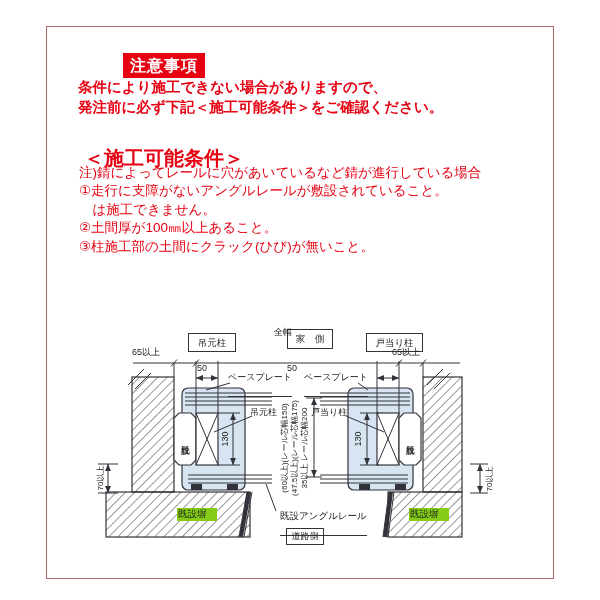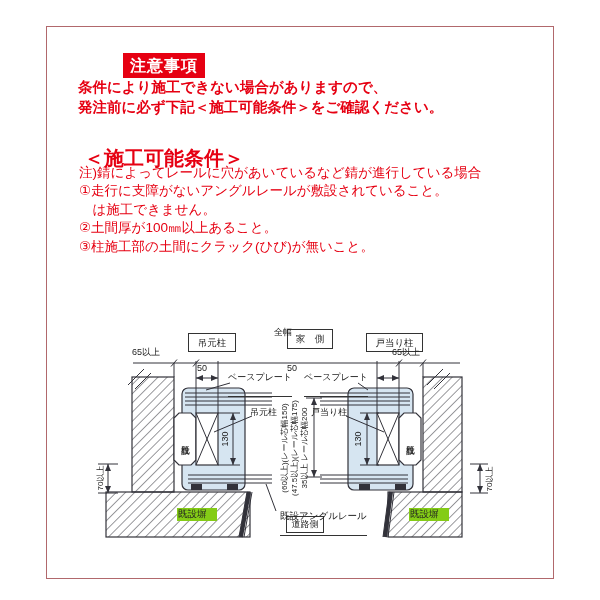--- a/index.html
+++ b/index.html
@@ -179,21 +179,21 @@
       <line x1="268" y1="58" x2="278" y2="65"></line>
       <line x1="162" y1="91" x2="124" y2="107"></line>
       <line x1="256" y1="91" x2="294" y2="107"></line>
       <line x1="186" y1="186" x2="176" y2="159"></line>
     </g>
   </svg>
 
   <div class="dbox" style="left:188px;top:333px;width:46px;height:17px;line-height:17px;">吊元柱</div>
   <div class="dbox" style="left:287px;top:329px;width:44px;height:18px;line-height:18px;">家　側</div>
   <div class="dbox" style="left:366px;top:333px;width:55px;height:17px;line-height:17px;">戸当り柱</div>
-  <div class="dbox" style="left:286px;top:516px;width:36px;height:15px;line-height:15px;font-size:9px;">道路側</div>
+  <div class="dbox" style="left:286px;top:528px;width:36px;height:15px;line-height:15px;font-size:9px;">道路側</div>
 
   <div class="dlabel center" style="left:132px;top:346px;width:38px;">65以上</div>
   <div class="dlabel center" style="left:274px;top:326px;width:38px;">全幅</div>
   <div class="dlabel center" style="left:392px;top:346px;width:38px;">65以上</div>
   <div class="dlabel center" style="left:197px;top:363px;width:20px;">50</div>
   <div class="dlabel center" style="left:287px;top:363px;width:20px;">50</div>
 
   <div class="dlabel under" style="left:228px;top:371px;">ベースプレート</div>
   <div class="dlabel under" style="left:304px;top:371px;">ベースプレート</div>
   <div class="dlabel" style="left:250px;top:406px;">吊元柱</div>

